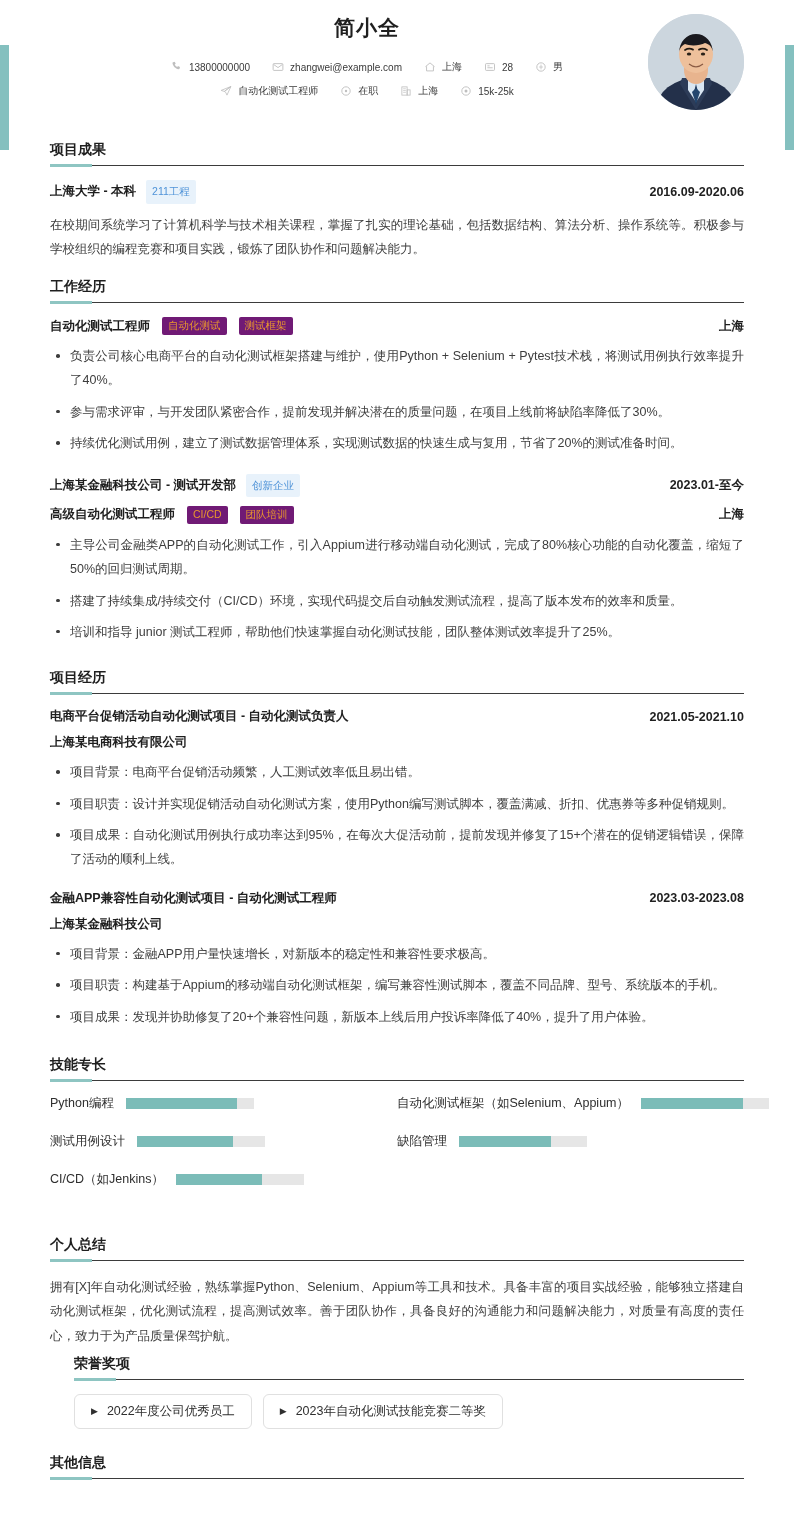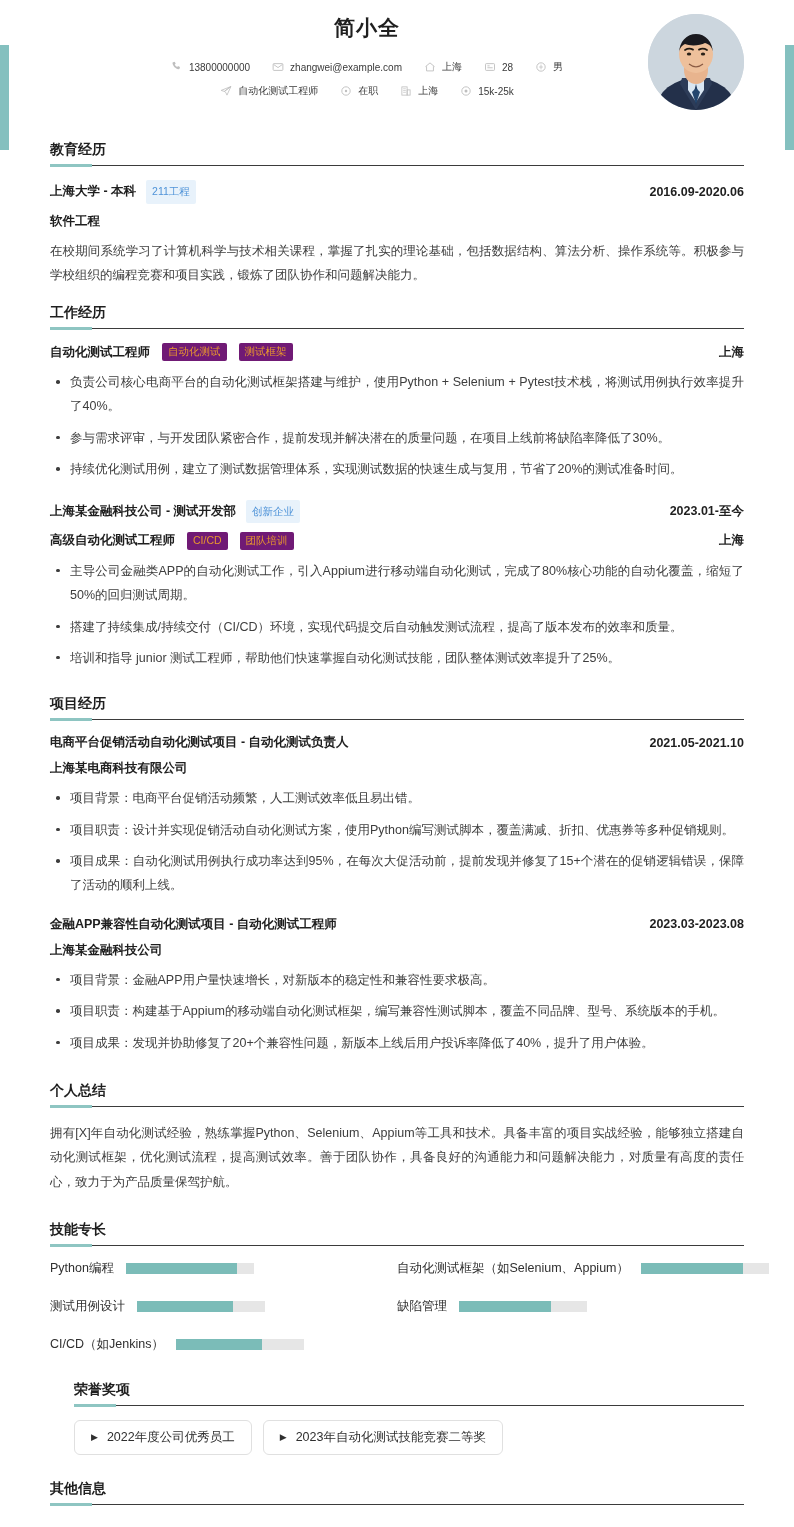--- a/index.html
+++ b/index.html
@@ -215,31 +215,30 @@
         <ellipse cx="55" cy="40" rx="2.2" ry="1.6" fill="#2a2118"></ellipse>
         <path d="M37 36q4-2.4 8-.4M51 35.6q4-2 8 .4" stroke="#221a12" stroke-width="1.8" fill="none" stroke-linecap="round"></path>
         <path d="M41 50q7 5.6 14 0 -7 6.4-14 0z" fill="#fff"></path>
         <path d="M41 50q7 5.6 14 0" stroke="#8a5a42" stroke-width="1.2" fill="none"></path>
       </svg>
     </div>
   </div>
 
   <div class="section">
     <div class="sec-head">
-      <span class="sec-title">教育经历</span>
+      <span class="sec-title">项目成果</span>
     </div>
     <div class="entry">
       <div class="row">
         <div class="row-left">
           <span class="org">上海大学 - 本科</span>
           <span class="tag-blue">211工程</span>
         </div>
         <span class="date">2016.09-2020.06</span>
       </div>
-      <div class="subline">软件工程</div>
       <div class="para">在校期间系统学习了计算机科学与技术相关课程，掌握了扎实的理论基础，包括数据结构、算法分析、操作系统等。积极参与学校组织的编程竞赛和项目实践，锻炼了团队协作和问题解决能力。</div>
     </div>
   </div>
 
   <div class="section">
     <div class="sec-head">
       <span class="sec-title">工作经历</span>
     </div>
 
     <div class="entry">
@@ -309,61 +308,61 @@
       <ul class="bullets">
         <li>项目背景：金融APP用户量快速增长，对新版本的稳定性和兼容性要求极高。</li>
         <li>项目职责：构建基于Appium的移动端自动化测试框架，编写兼容性测试脚本，覆盖不同品牌、型号、系统版本的手机。</li>
         <li>项目成果：发现并协助修复了20+个兼容性问题，新版本上线后用户投诉率降低了40%，提升了用户体验。</li>
       </ul>
     </div>
   </div>
 
   <div class="section" style="margin-top:26px;">
     <div class="sec-head">
+      <span class="sec-title">技能专长</span>
+    </div>
+    <div class="skill-grid">
+      <div class="skill">
+        <span class="skill-label">Python编程</span>
+        <span class="bar-track">
+            <span class="bar-fill" style="width: 87%;"></span>
+          </span>
+      </div>
+      <div class="skill">
+        <span class="skill-label">自动化测试框架（如Selenium、Appium）</span>
+        <span class="bar-track">
+            <span class="bar-fill" style="width: 80%;"></span>
+          </span>
+      </div>
+      <div class="skill">
+        <span class="skill-label">测试用例设计</span>
+        <span class="bar-track">
+            <span class="bar-fill" style="width: 75%;"></span>
+          </span>
+      </div>
+      <div class="skill">
+        <span class="skill-label">缺陷管理</span>
+        <span class="bar-track">
+            <span class="bar-fill" style="width: 72%;"></span>
+          </span>
+      </div>
+      <div class="skill">
+        <span class="skill-label">CI/CD（如Jenkins）</span>
+        <span class="bar-track">
+            <span class="bar-fill" style="width: 67%;"></span>
+          </span>
+      </div>
+    </div>
+  </div>
+
+  <div class="section" style="margin-top:26px;">
+    <div class="sec-head">
       <span class="sec-title">个人总结</span>
     </div>
     <div class="para">拥有[X]年自动化测试经验，熟练掌握Python、Selenium、Appium等工具和技术。具备丰富的项目实战经验，能够独立搭建自动化测试框架，优化测试流程，提高测试效率。善于团队协作，具备良好的沟通能力和问题解决能力，对质量有高度的责任心，致力于为产品质量保驾护航。</div>
-  </div>
-
-  <div class="section" style="margin-top:26px;">
-    <div class="sec-head">
-      <span class="sec-title">技能专长</span>
-    </div>
-    <div class="skill-grid">
-      <div class="skill">
-        <span class="skill-label">Python编程</span>
-        <span class="bar-track">
-            <span class="bar-fill" style="width: 87%;"></span>
-          </span>
-      </div>
-      <div class="skill">
-        <span class="skill-label">自动化测试框架（如Selenium、Appium）</span>
-        <span class="bar-track">
-            <span class="bar-fill" style="width: 80%;"></span>
-          </span>
-      </div>
-      <div class="skill">
-        <span class="skill-label">测试用例设计</span>
-        <span class="bar-track">
-            <span class="bar-fill" style="width: 75%;"></span>
-          </span>
-      </div>
-      <div class="skill">
-        <span class="skill-label">缺陷管理</span>
-        <span class="bar-track">
-            <span class="bar-fill" style="width: 72%;"></span>
-          </span>
-      </div>
-      <div class="skill">
-        <span class="skill-label">CI/CD（如Jenkins）</span>
-        <span class="bar-track">
-            <span class="bar-fill" style="width: 67%;"></span>
-          </span>
-      </div>
-    </div>
   </div>
 
   <div class="section" style="margin-top:6px;margin-left:24px;">
     <div class="sec-head">
       <span class="sec-title">荣誉奖项</span>
     </div>
     <div class="honors">
       <span class="honor">
         <span class="tri">▶</span>
         <span>2022年度公司优秀员工</span>

